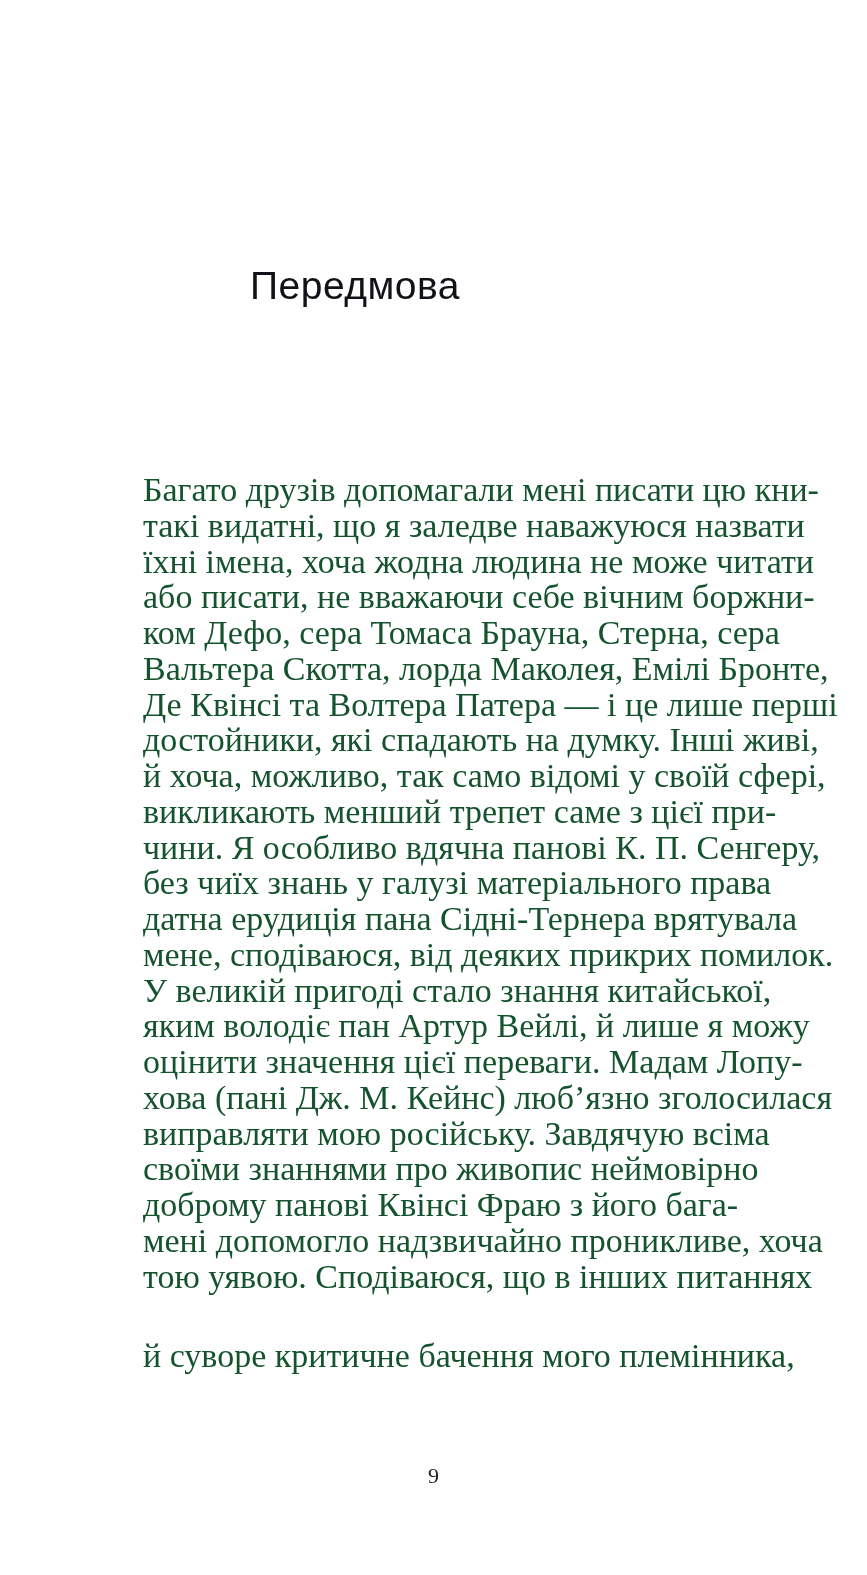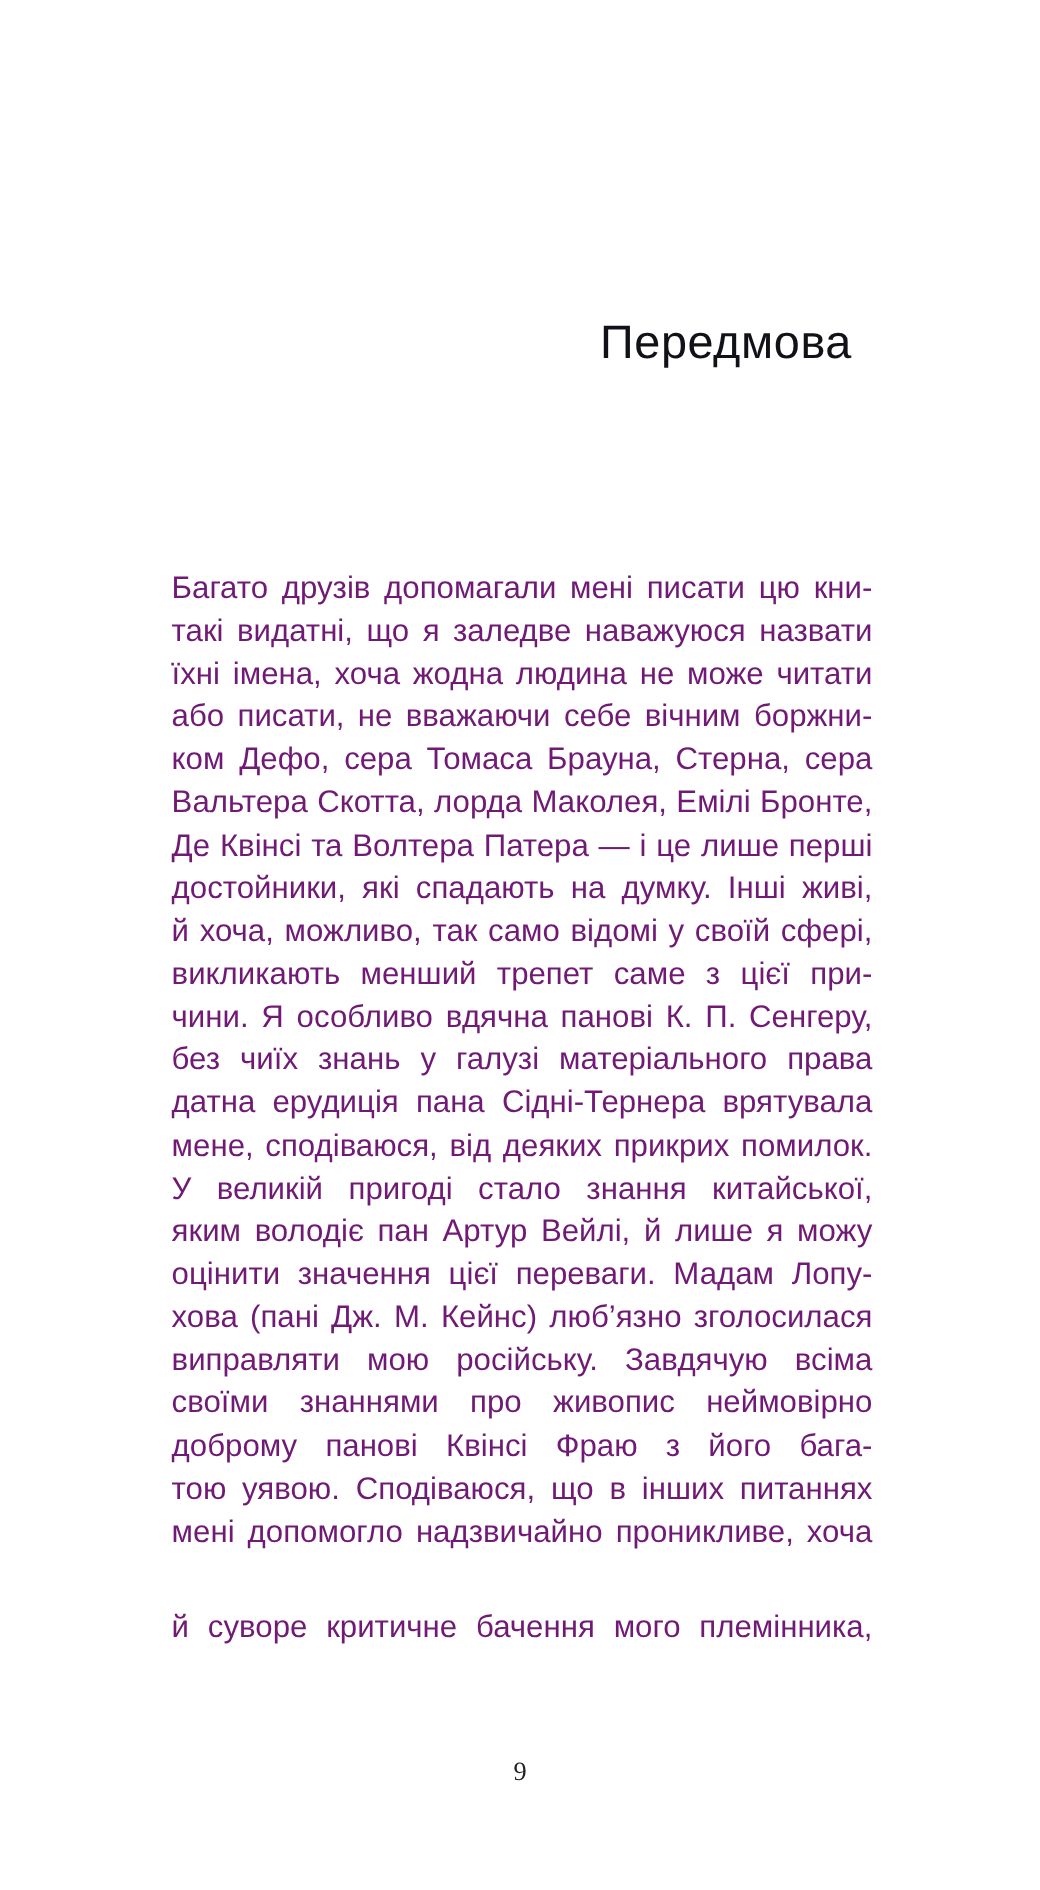--- a/index.html
+++ b/index.html
@@ -19,39 +19,39 @@
       left: 0; top: 0;
       width: 867px;
       height: 1575px;
       background: #ffffff;
     }
     .title {
       position: absolute;
       top: 262px;
       left: 0;
       width: 710px;
-      text-align: right;
+      text-align: center;
       font-family: "Liberation Sans", "DejaVu Sans", sans-serif;
       font-size: 39px;
       font-weight: 400;
       letter-spacing: 0.5px;
       color: #111118;
       line-height: 48px;
       margin: 0;
     }
     .body-text {
       position: absolute;
       top: 472px;
       left: 143px;
       width: 584px;
       margin: 0;
-      font-family: Liberation Sans, sans-serif;
-      font-size: 26px;
+      font-family: Liberation Serif, serif;
+      font-size: 34px;
       line-height: 35.75px;
-      color: #701a75;
+      color: #14532d;
     }
     .line {
       display: block;
       white-space: nowrap;
       text-align: justify;
       text-align-last: justify;
       width: 584px;
       height: 35.75px;
     }
     .line.last {
@@ -91,19 +91,19 @@
     <span class="line">без чиїх знань у галузі матеріального права</span>
     <span class="line">датна ерудиція пана Сідні-Тернера врятувала</span>
     <span class="line">мене, сподіваюся, від деяких прикрих помилок.</span>
     <span class="line">У великій пригоді стало знання китайської,</span>
     <span class="line">яким володіє пан Артур Вейлі, й лише я можу</span>
     <span class="line">оцінити значення цієї переваги. Мадам Лопу-</span>
     <span class="line">хова (пані Дж. М. Кейнс) люб’язно зголосилася</span>
     <span class="line">виправляти мою російську. Завдячую всіма</span>
     <span class="line">своїми знаннями про живопис неймовірно</span>
     <span class="line">доброму панові Квінсі Фраю з його бага-</span>
+    <span class="line">мені допомогло надзвичайно проникливе, хоча</span>
     <span class="line">тою уявою. Сподіваюся, що в інших питаннях</span>
-    <span class="line">мені допомогло надзвичайно проникливе, хоча</span>
     <span class="line last">й суворе критичне бачення мого племінника,</span>
   </div>
 
   <div class="page-number">9</div>
 </div>
 
 </body></html>

